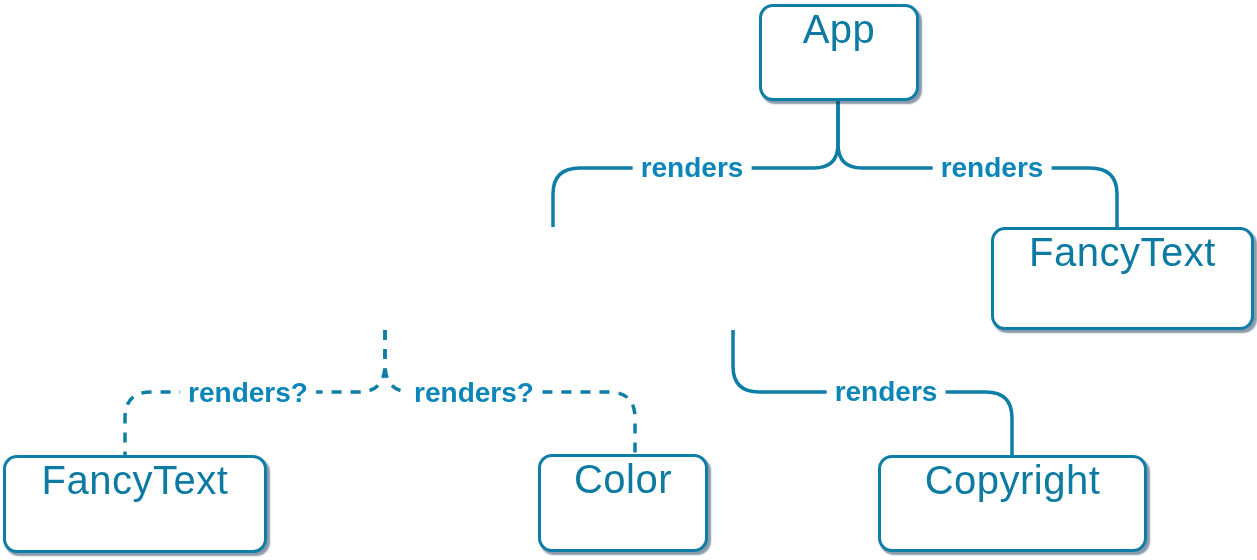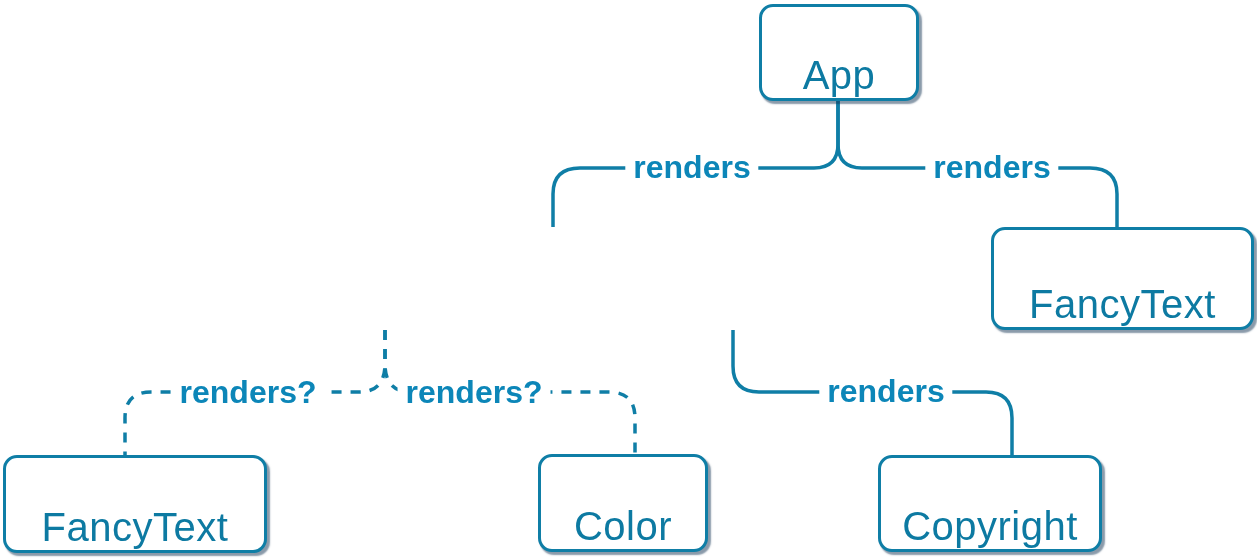--- a/index.html
+++ b/index.html
@@ -31,46 +31,46 @@
     stroke-dasharray: 10 9;
   }
   .node {
     position: absolute;
     box-sizing: border-box;
     background: #ffffff;
     border: 3px solid #0f7ea6;
     border-radius: 14px;
     box-shadow: 2.5px 3px 1.5px rgba(22, 54, 86, 0.5);
     display: flex;
-    align-items: flex-end;
+    align-items: flex-start;
     justify-content: center;
     color: #0d7aa2;
     font-size: 40px;
     font-weight: 400;
     letter-spacing: 0.5px;
     white-space: nowrap;
   }
   .edge-label {
     position: absolute;
     transform: translate(-50%, -50%);
     background: #ffffff;
     color: #0c86b8;
-    font-size: 32px;
+    font-size: 28px;
     font-weight: 700;
     padding: 1px 8px;
     white-space: nowrap;
     line-height: 1.1;
   }
   
   .node-app                   { left: 759px; top: 4px;   width: 160px; height: 97px; }
   .node-inspiration-generator { left: 335px; top: 227px; width: 458px; height: 103px; }
   .node-fancy-text-top        { left: 991px; top: 227px; width: 263px; height: 103px; }
   .node-fancy-text-bottom     { left: 3px;   top: 455px; width: 264px; height: 98px; }
   .node-color                 { left: 538px; top: 454px; width: 170px; height: 98px; }
-  .node-copyright             { left: 878px; top: 455px; width: 224px; height: 97px; }
+  .node-copyright             { left: 878px; top: 455px; width: 269px; height: 97px; }
   
   .label-0 { left: 692px; top: 168px; }
   .label-1 { left: 992px; top: 168px; }
   .label-2 { left: 248px; top: 393px; }
   .label-3 { left: 474px; top: 393px; }
   .label-4 { left: 886px; top: 392px; }
 </style>
 </head>
 <body>
 

